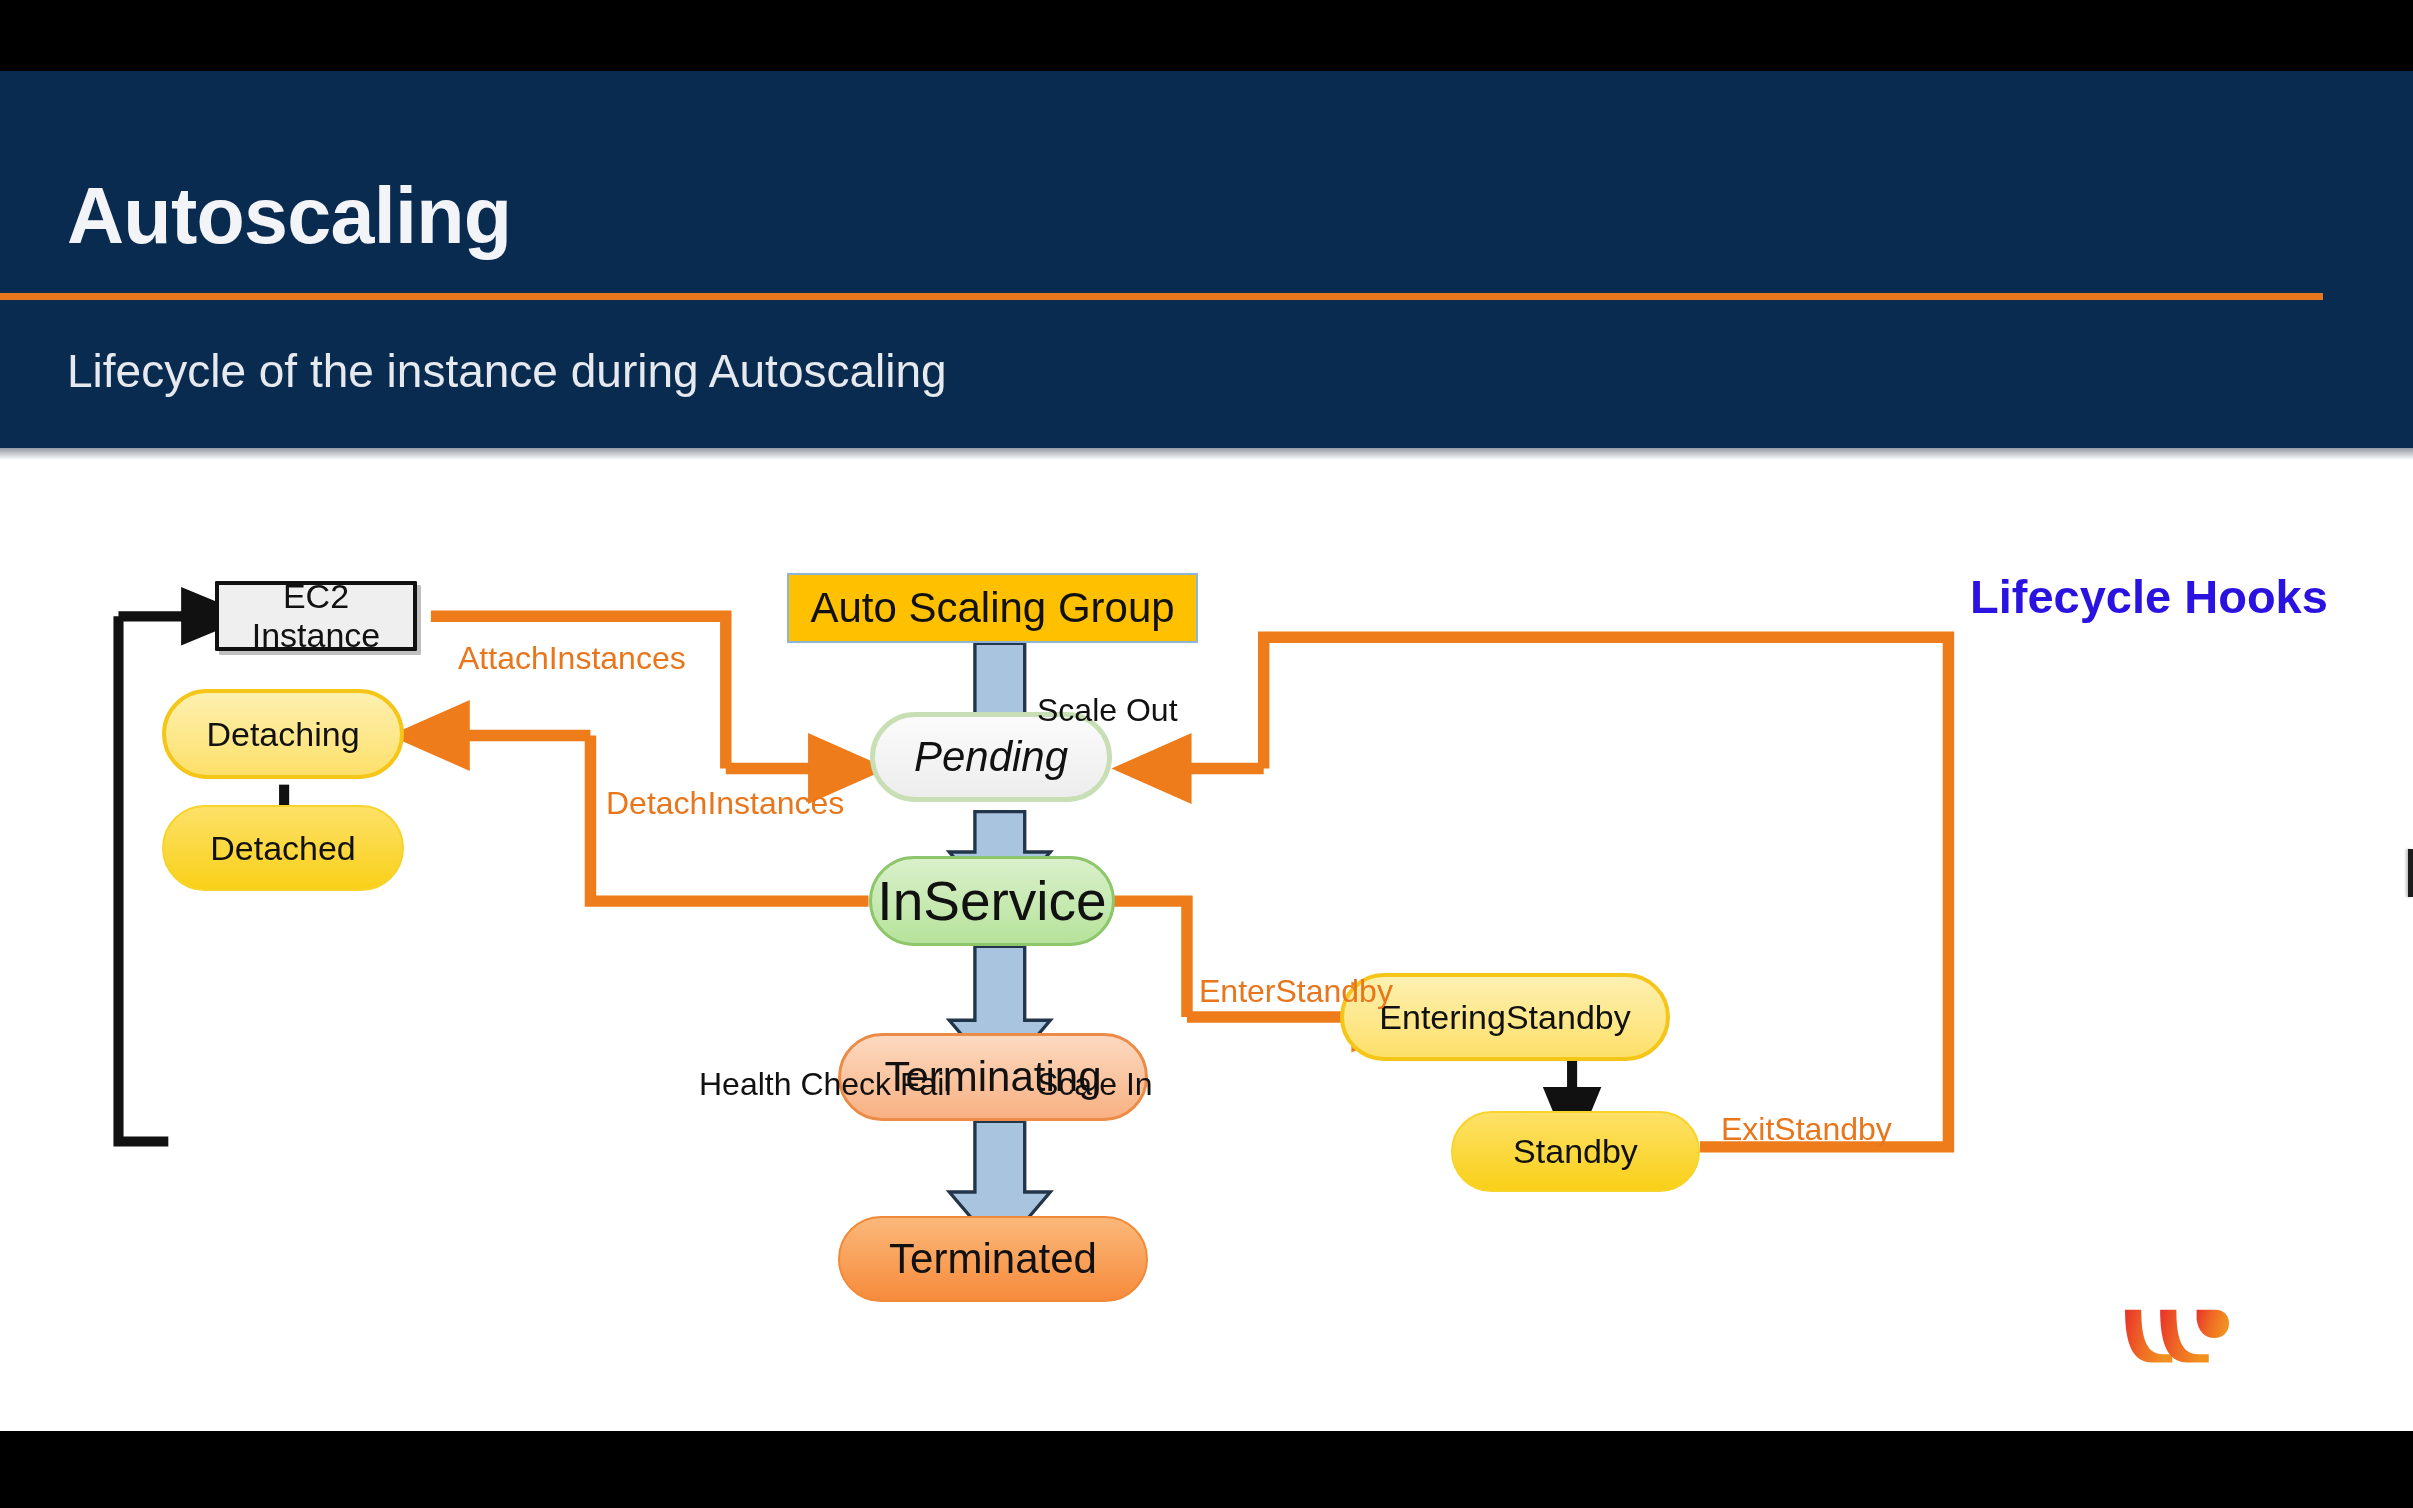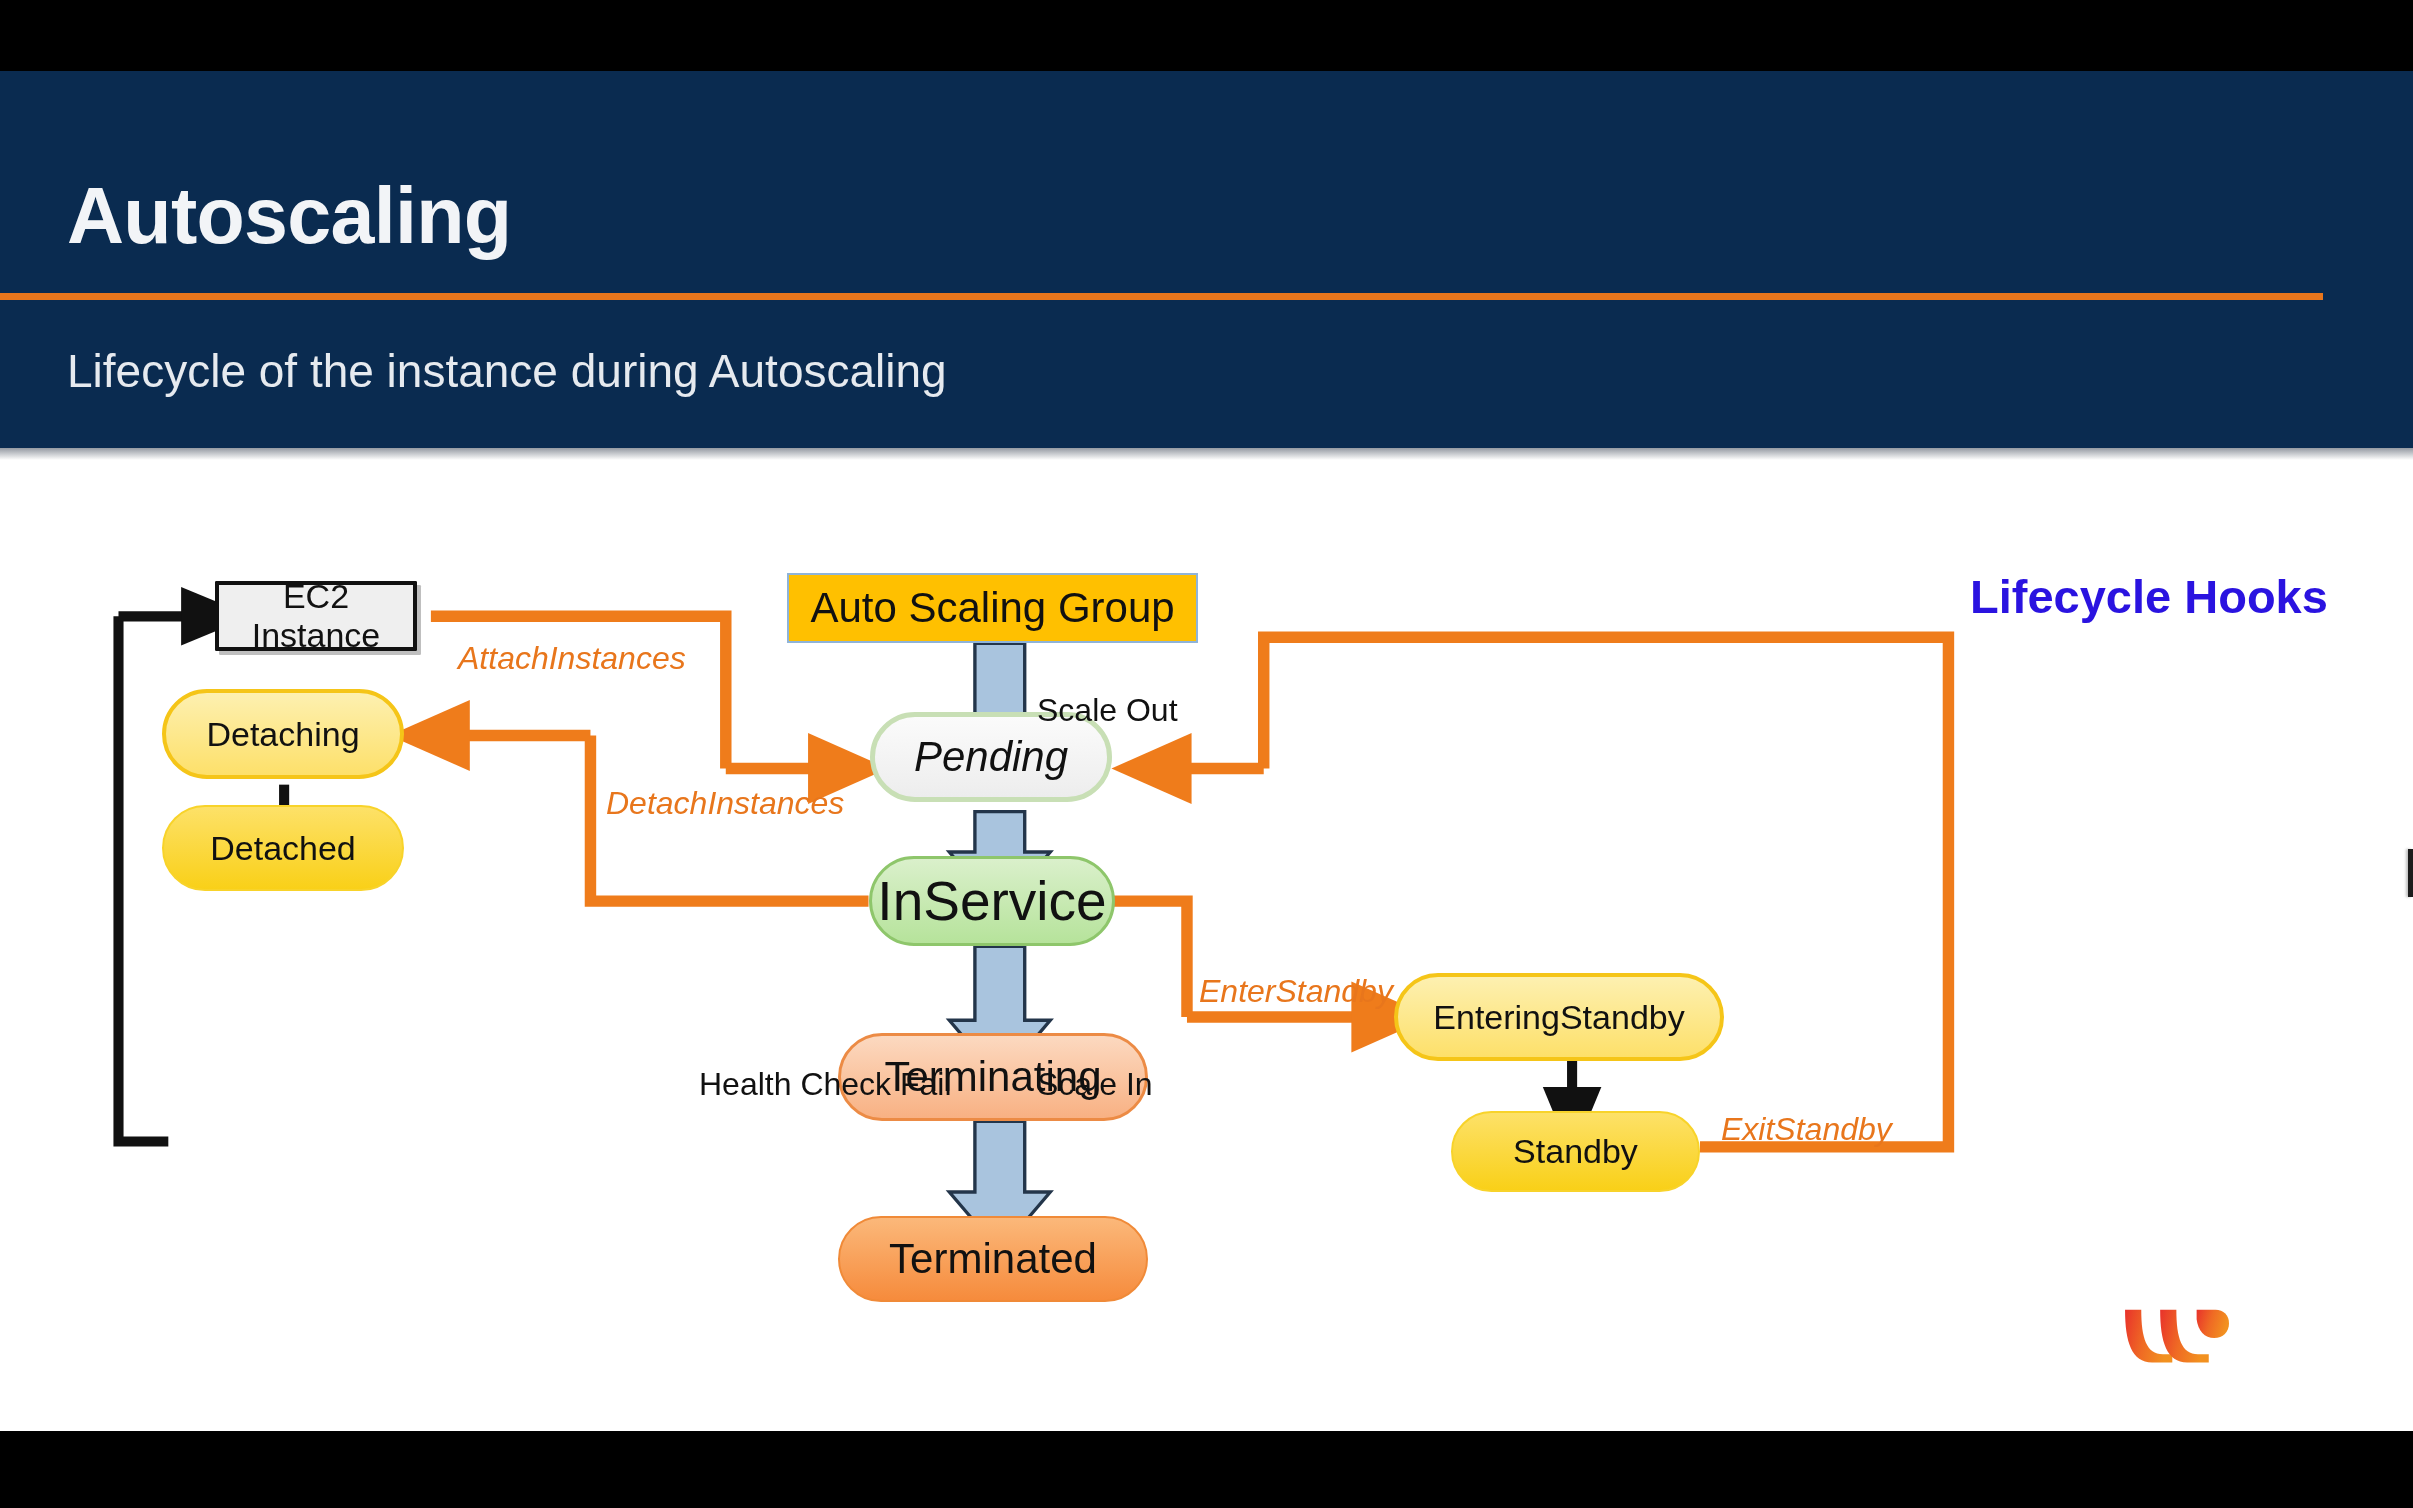--- a/index.html
+++ b/index.html
@@ -29,21 +29,21 @@
             box-shadow:4px 4px 0 rgba(0,0,0,.25);}
   .asg{background:#FFC000;border:2.7px solid #8fb4d9;font-size:42px;}
   .pill{border-radius:673px;}
   .pending{background:linear-gradient(to bottom,#fbfbfb,#ededed);border:5.4px solid #c8dfb5;font-size:42px;}
   .inservice{background:linear-gradient(to bottom,#daf0cb,#b6e39b);border:3.4px solid #8ec66b;font-size:55px;}
   .terminating{background:linear-gradient(to bottom,#fcd9c0,#f8b183);border:3.4px solid #ec8b45;font-size:42px;}
   .terminated{background:linear-gradient(to bottom,#fbb87a,#f68b3c);border:2.7px solid #f08a38;font-size:42px;}
   .yellow-l{background:linear-gradient(to bottom,#fdf0b0,#fde06a);border:4px solid #f5c518;font-size:34px;}
   .yellow-d{background:linear-gradient(to bottom,#fde168,#f9d018);border:2px solid #f8d32a;font-size:34px;}
 
-  .edge-label{position:absolute;font-style:italic;color:#e8761c;font-size:32px;font-weight:500;white-space:nowrap;}
+  .edge-label{position:absolute;color:#e8761c;font-size:32px;font-weight:500;white-space:nowrap;}
   .plain-label{position:absolute;color:#111;font-size:32px;white-space:nowrap;}
 
   #hooks-title{position:absolute;font-weight:bold;color:#2a13e0;font-size:47px;white-space:nowrap;}
 
   svg.ovl{position:absolute;left:0;top:0;width:2413px;height:983px;overflow:visible;}
 
   #logo{position:absolute;left:2121px;top:855px;width:162px;height:81px;}
 
   #edge-sliver{position:absolute;left:2408px;top:778px;width:5.4px;height:48px;
                background:#1c1c1c;box-shadow:-2px 0 2.7px rgba(0,0,0,.25);}
@@ -159,21 +159,21 @@
       </div>
 
       <div class="node pill yellow-l" style="left:162px;top:241px;width:242px;height:90px;">
         <span>Detaching</span>
       </div>
 
       <div class="node pill yellow-d" style="left:162px;top:357px;width:242px;height:86px;">
         <span>Detached</span>
       </div>
 
-      <div class="node pill yellow-l" style="left:1394px;top:525px;width:330px;height:88px;align-items:center;">
+      <div class="node pill yellow-l" style="left:1340px;top:525px;width:330px;height:88px;align-items:center;">
         <span>EnteringStandby</span>
       </div>
 
       <div class="node pill yellow-d" style="left:1451px;top:663px;width:249px;height:81px;">
         <span>Standby</span>
       </div>
 
       <div class="edge-label" style="left:458px;top:192px;">AttachInstances</div>
 
       <div class="edge-label" style="left:606px;top:337px;">DetachInstances</div>

